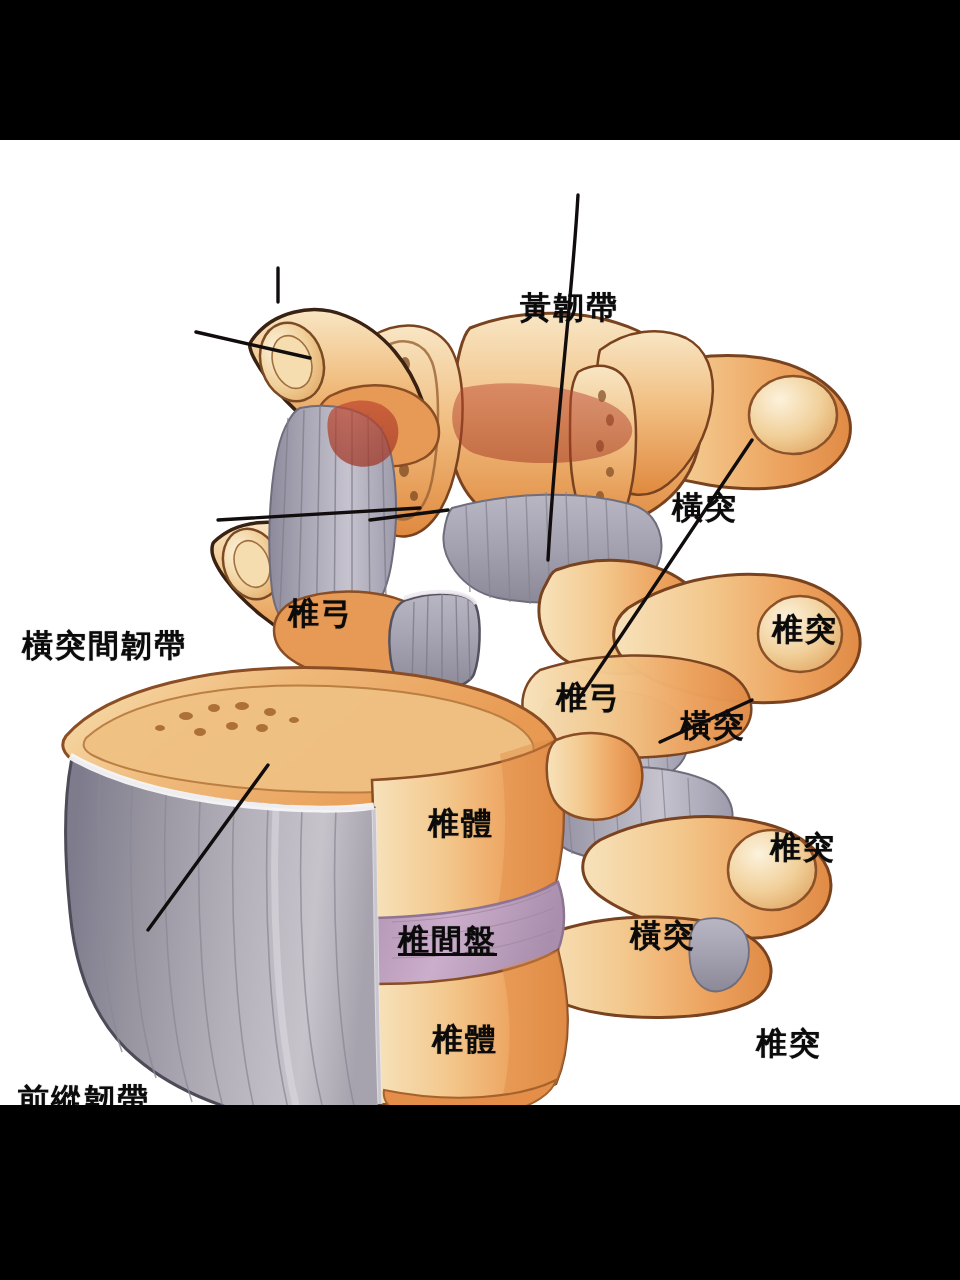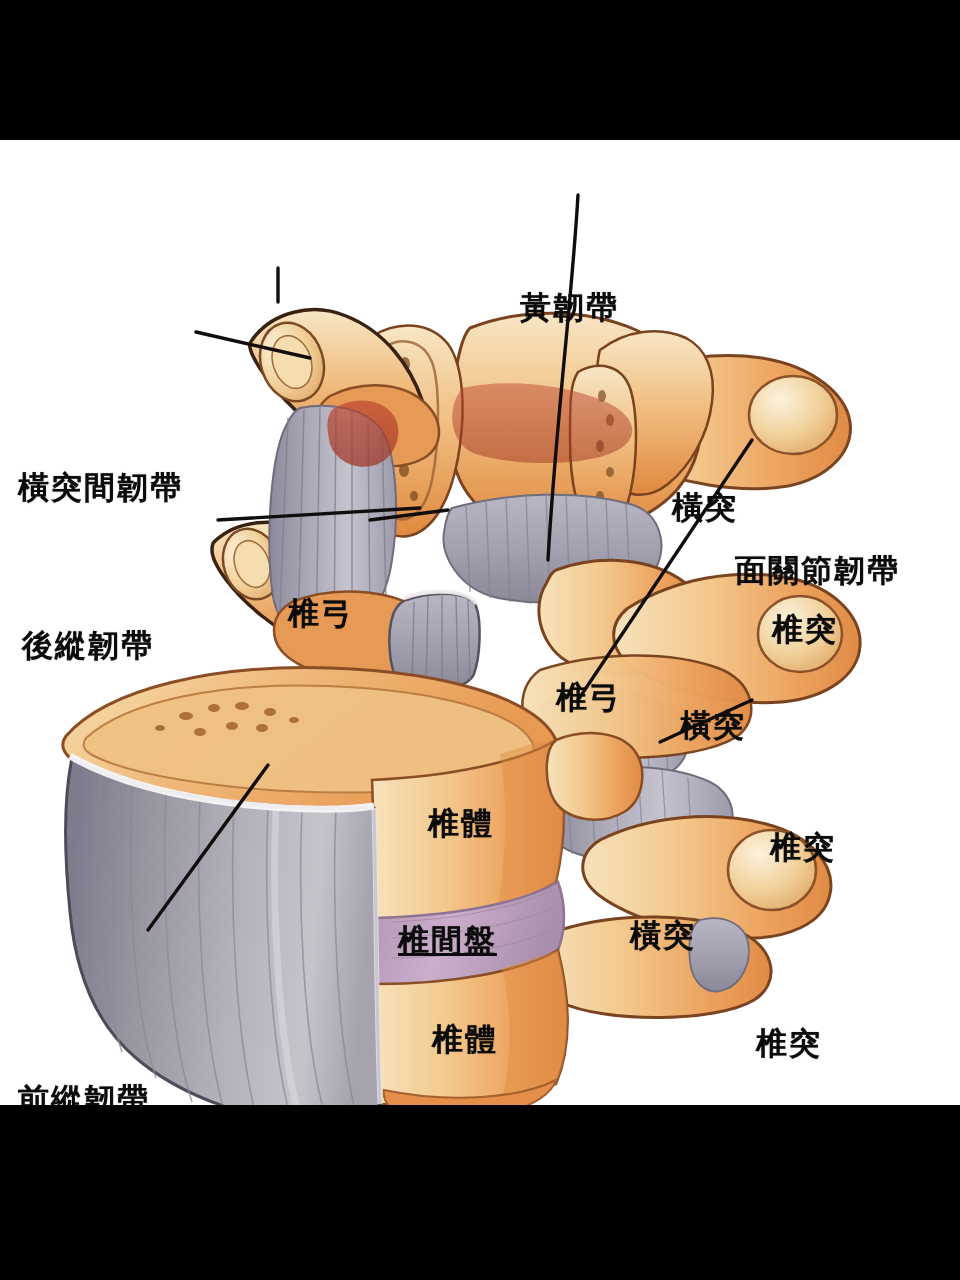--- a/index.html
+++ b/index.html
@@ -346,31 +346,29 @@
         <line x1="218" y1="380" x2="420" y2="368"></line>
         <line x1="148" y1="790" x2="268" y2="625"></line>
         <path d="M578,55 C572,160 556,280 548,420"></path>
         <line x1="752" y1="300" x2="578" y2="560"></line>
         <line x1="752" y1="560" x2="660" y2="602"></line>
         <line x1="278" y1="128" x2="278" y2="162"></line>
         <line x1="370" y1="380" x2="448" y2="370"></line>
       </g>
     </svg>
 
-    <div class="label lbl-lg" style="left:18px;  top:332px;">橫突間韌帶</div>
-
-    <div class="label lbl-lg" style="left:22px;  top:490px;">後縱韌帶</div>
+
+    <div class="label lbl-lg" style="left:22px;  top:490px;">橫突間韌帶</div>
 
     <div class="label lbl-lg" style="left:18px;  top:913px;margin-top:31px;">前縱韌帶</div>
 
     <div class="label lbl-lg" style="left:520px; top:152px;">黃韌帶</div>
 
     <div class="label lbl-lg" style="left:672px; top:352px;">橫突</div>
 
-    <div class="label lbl-lg" style="left:735px; top:415px;">面關節韌帶</div>
 
     <div class="label lbl-lg" style="left:772px; top:474px;">椎突</div>
 
     <div class="label lbl-lg" style="left:288px; top:458px;">椎弓</div>
 
     <div class="label lbl-lg" style="left:556px; top:542px;">椎弓</div>
 
     <div class="label lbl-lg" style="left:680px; top:570px;">橫突</div>
 
     <div class="label lbl-lg" style="left:770px; top:692px;">椎突</div>

